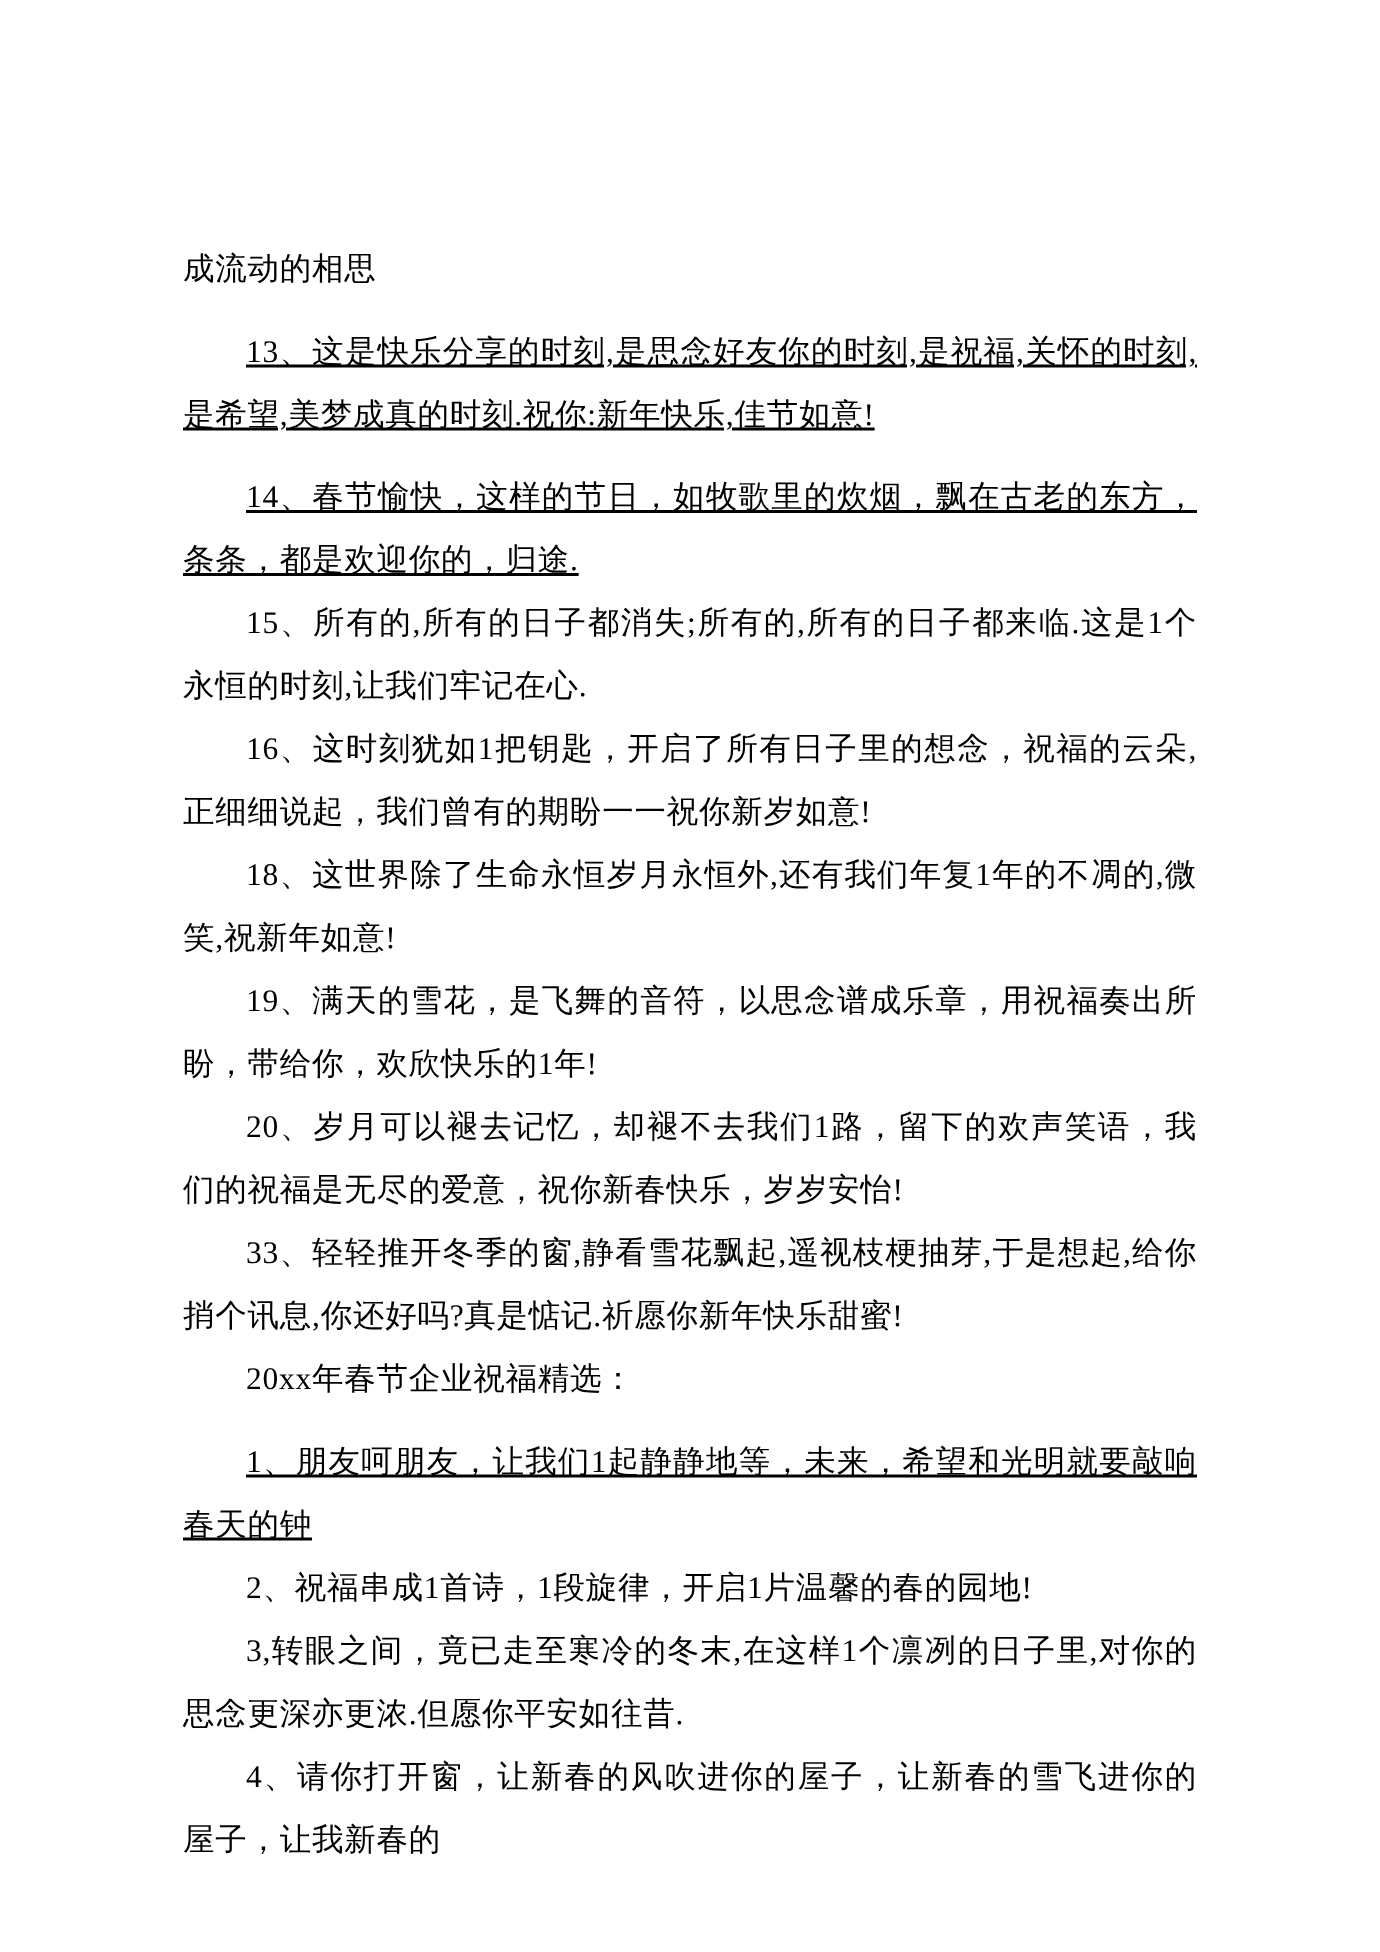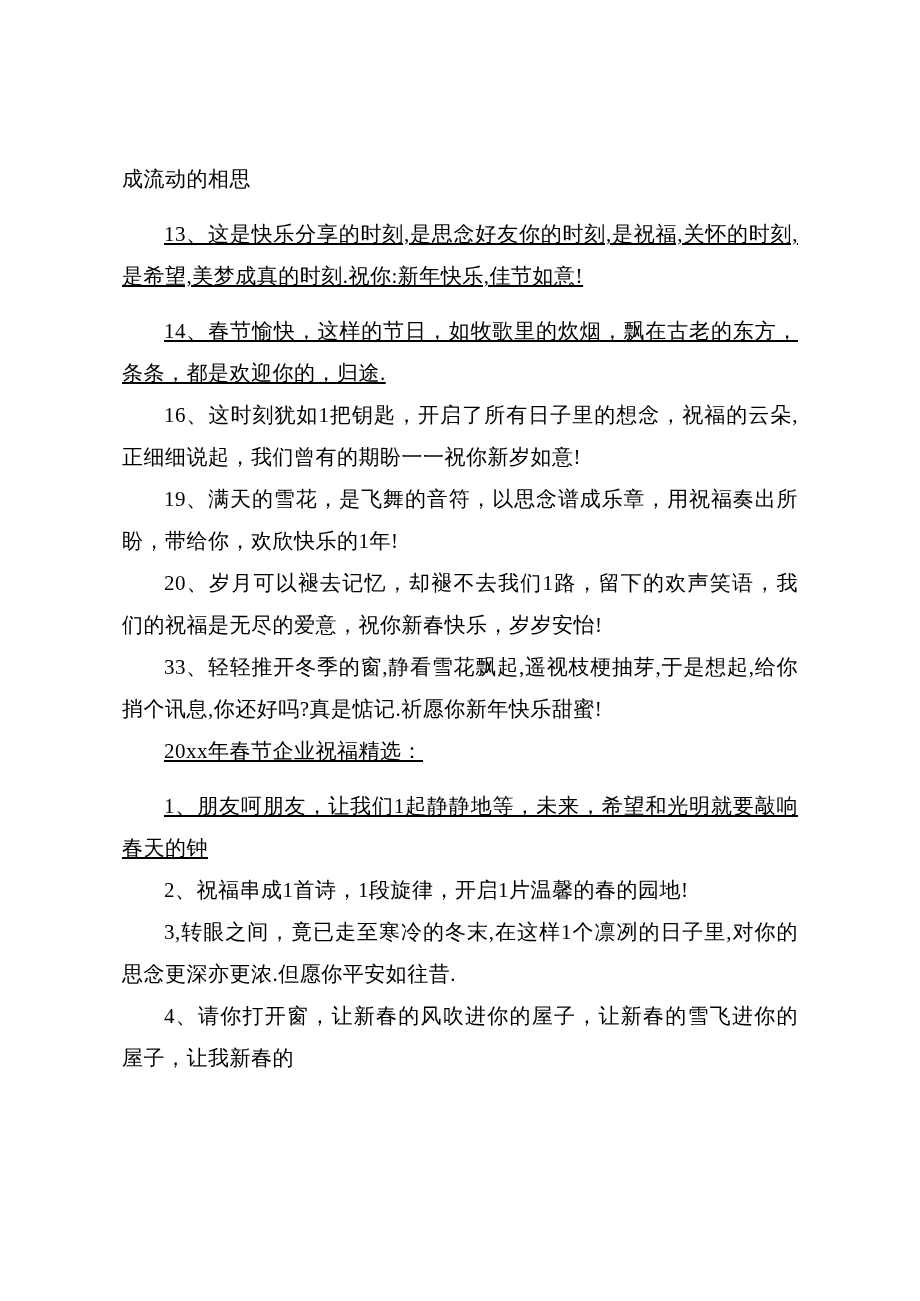--- a/index.html
+++ b/index.html
@@ -31,32 +31,33 @@
   }
   p.para.indent {
     text-indent: 2em;
   }
   p.para.space-before {
     margin-top: 13px;
     text-decoration: underline;
   }
   p.para.heading {
     text-align: left;
-    text-decoration: underline;
   }
 </style>
 </head>
 <body>
 
 <div class="page">
   <div class="doc-body">
       <p class="para">成流动的相思</p>
       <p class="para indent space-before">13、这是快乐分享的时刻,是思念好友你的时刻,是祝福,关怀的时刻,是希望,美梦成真的时刻.祝你:新年快乐,佳节如意!</p>
       <p class="para indent space-before">14、春节愉快，这样的节日，如牧歌里的炊烟，飘在古老的东方，条条，都是欢迎你的，归途.</p>
+      <p class="para indent">15、所有的,所有的日子都消失;所有的,所有的日子都来临.这是1个永恒的时刻,让我们牢记在心.</p>
       <p class="para indent">16、这时刻犹如1把钥匙，开启了所有日子里的想念，祝福的云朵,正细细说起，我们曾有的期盼一一祝你新岁如意!</p>
+      <p class="para indent">18、这世界除了生命永恒岁月永恒外,还有我们年复1年的不凋的,微笑,祝新年如意!</p>
       <p class="para indent">19、满天的雪花，是飞舞的音符，以思念谱成乐章，用祝福奏出所盼，带给你，欢欣快乐的1年!</p>
       <p class="para indent">20、岁月可以褪去记忆，却褪不去我们1路，留下的欢声笑语，我们的祝福是无尽的爱意，祝你新春快乐，岁岁安怡!</p>
       <p class="para indent">33、轻轻推开冬季的窗,静看雪花飘起,遥视枝梗抽芽,于是想起,给你捎个讯息,你还好吗?真是惦记.祈愿你新年快乐甜蜜!</p>
       <p class="para indent heading">20xx年春节企业祝福精选：</p>
       <p class="para indent space-before">1、朋友呵朋友，让我们1起静静地等，未来，希望和光明就要敲响春天的钟</p>
       <p class="para indent">2、祝福串成1首诗，1段旋律，开启1片温馨的春的园地!</p>
       <p class="para indent">3,转眼之间，竟已走至寒冷的冬末,在这样1个凛冽的日子里,对你的思念更深亦更浓.但愿你平安如往昔.</p>
       <p class="para indent">4、请你打开窗，让新春的风吹进你的屋子，让新春的雪飞进你的屋子，让我新春的</p>
     </div>
 </div>

